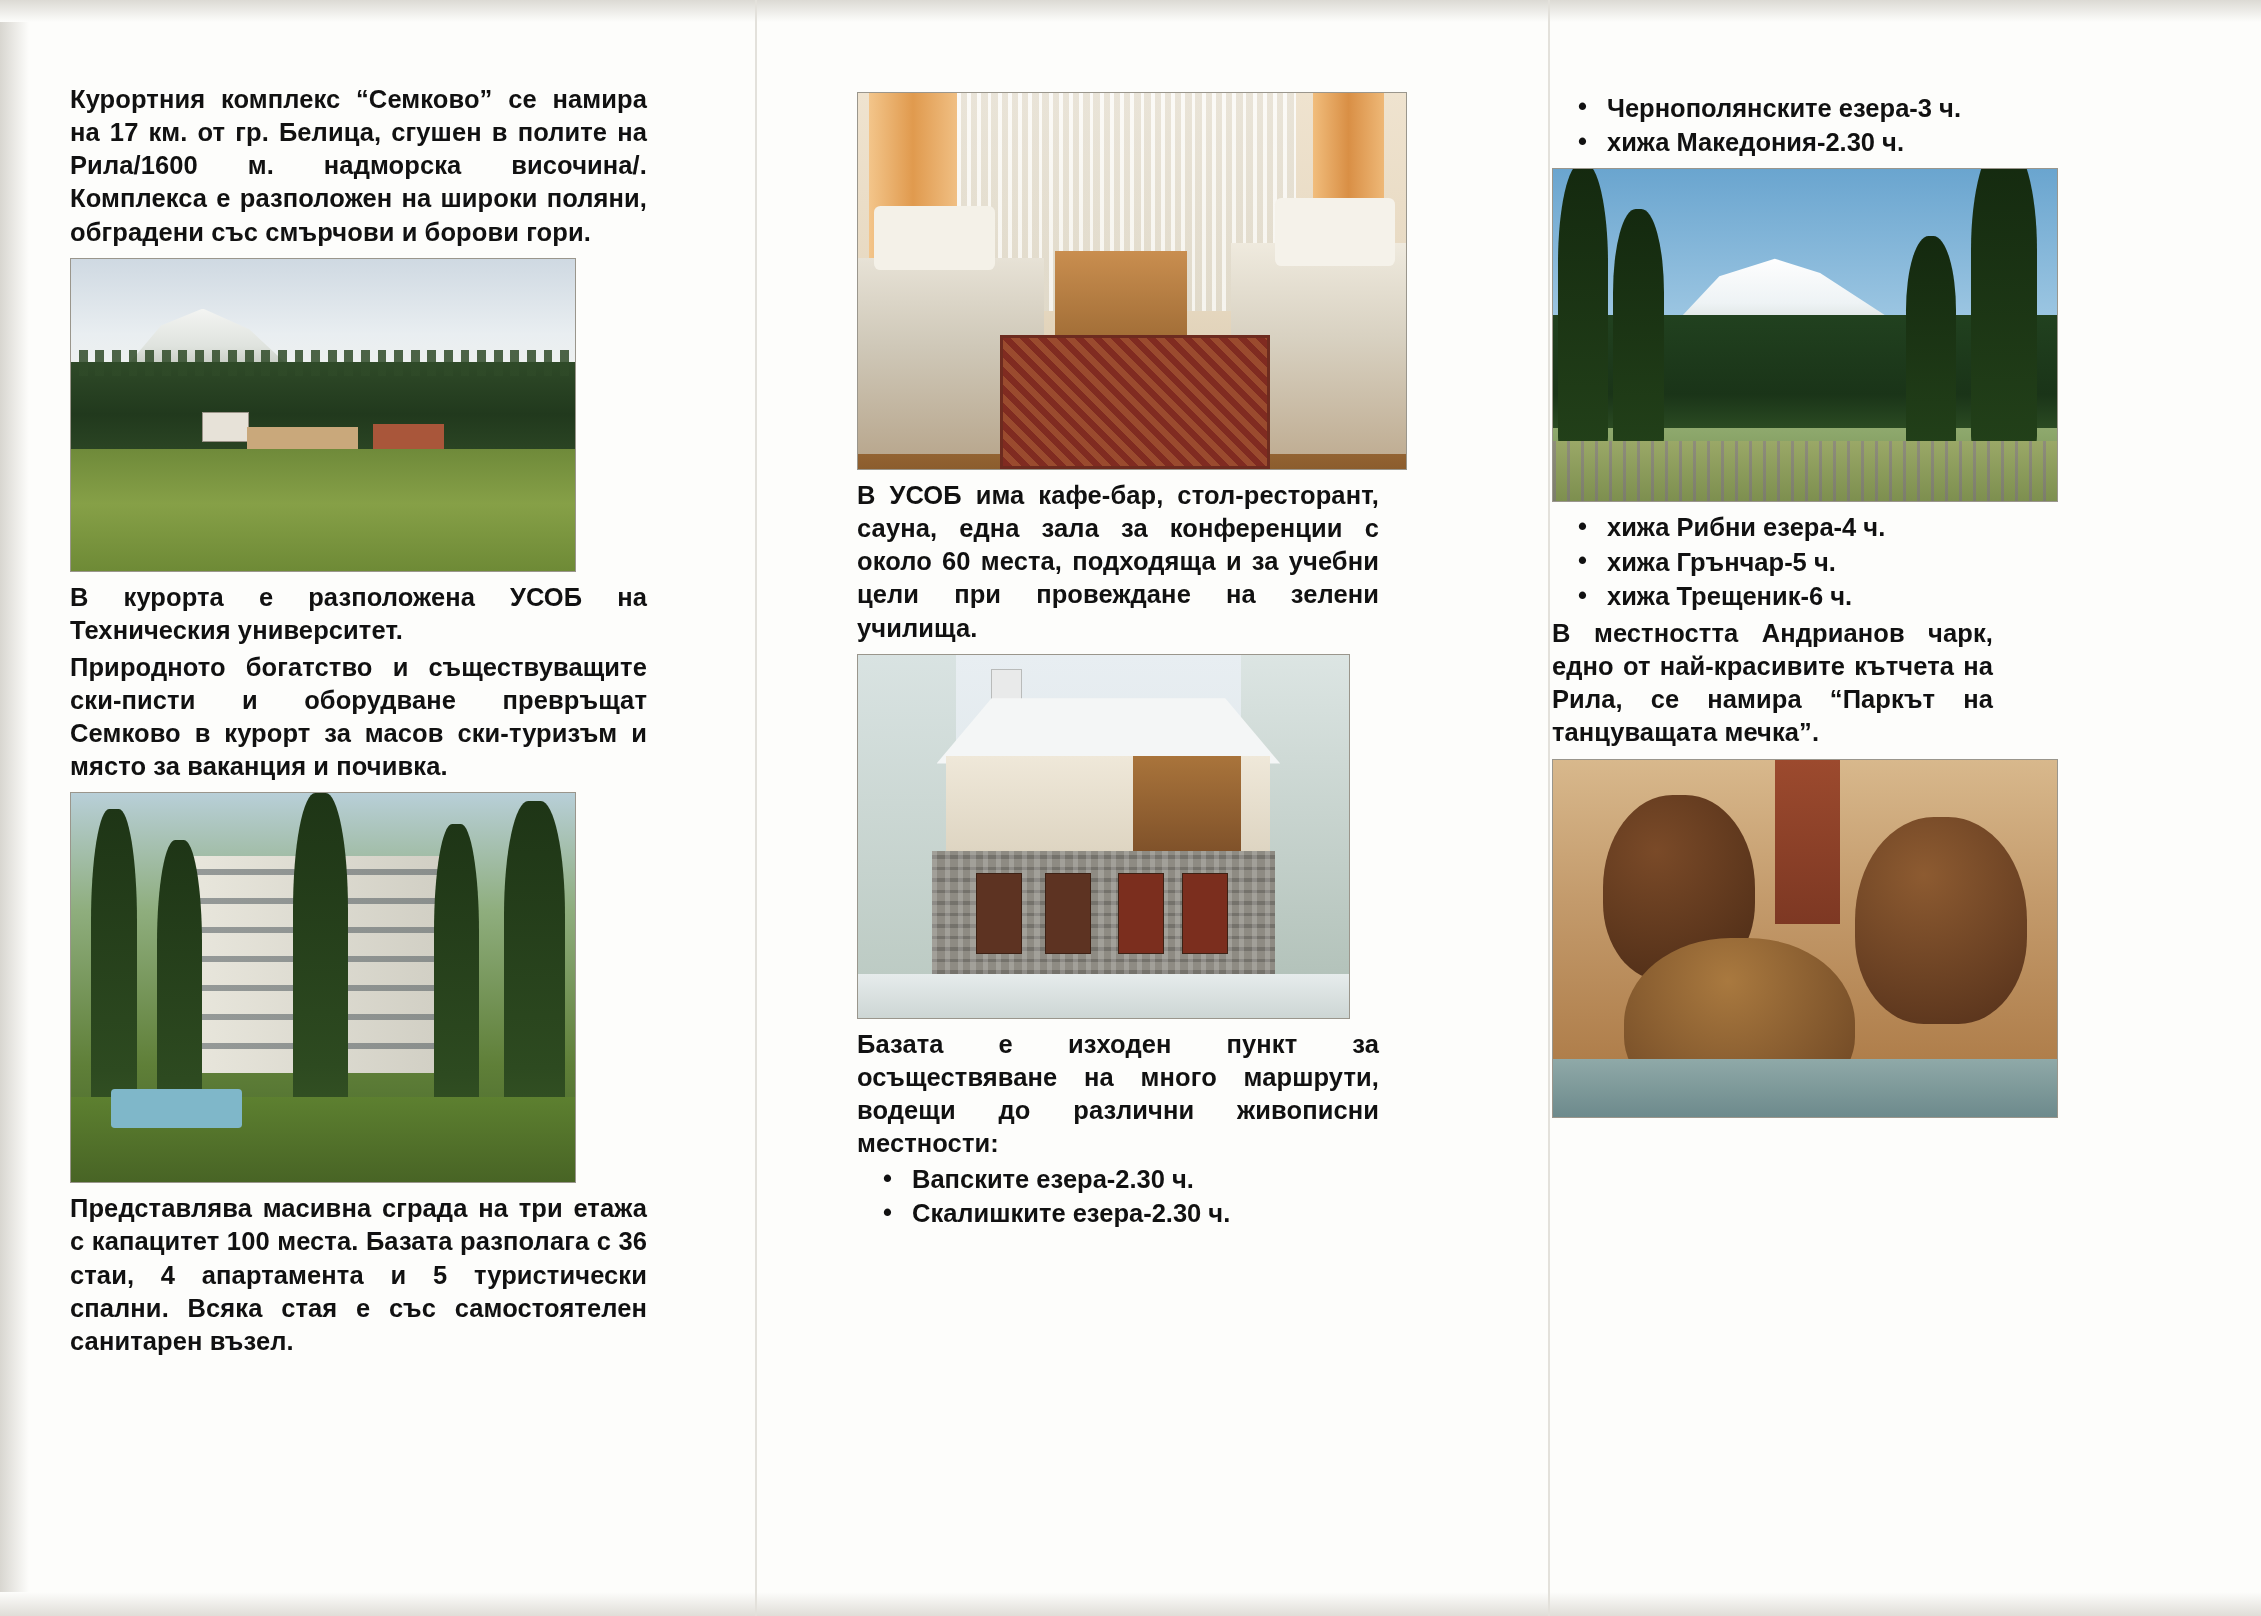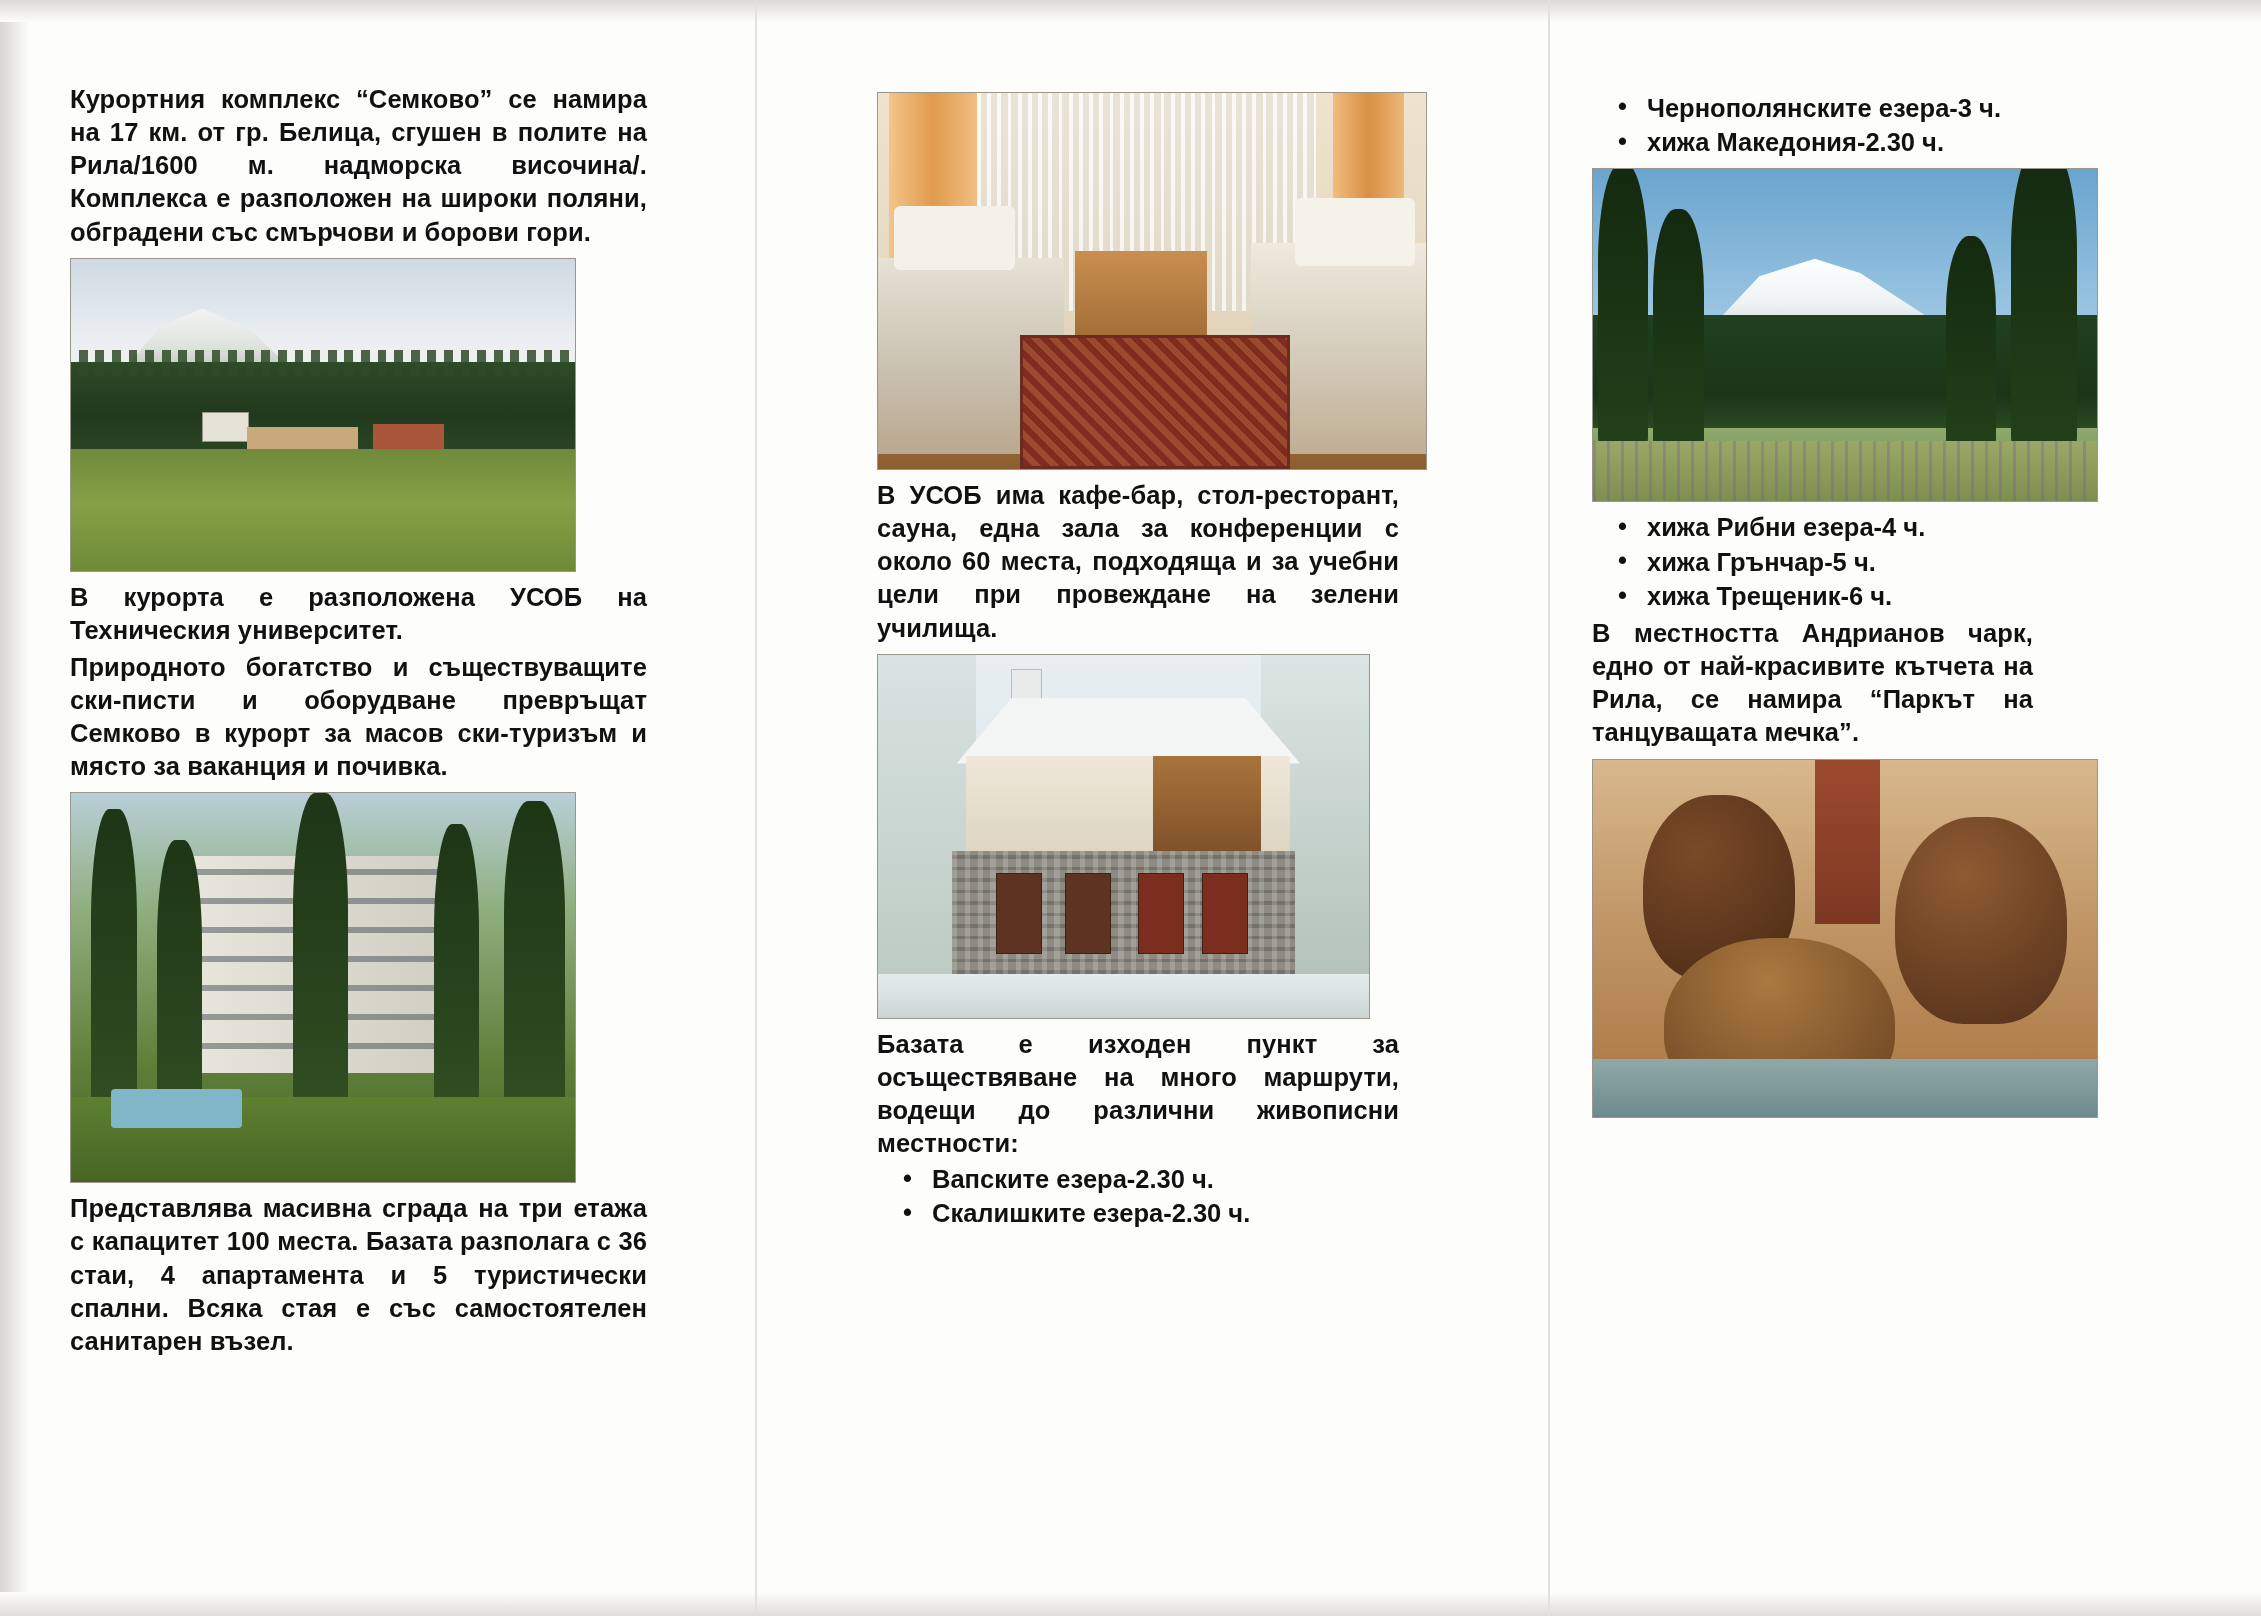--- a/index.html
+++ b/index.html
@@ -47,21 +47,20 @@
     width: 1.9px;
     background: #e3e1db;
   }
   .fold.one { left: 755px; }
   .fold.two { left: 1548px; }
 
   .columns {
     position: absolute;
     left: 0; top: 0; right: 0; bottom: 0;
     display: flex;
-    gap: 20px;
   }
   .col {
     position: relative;
     box-sizing: border-box;
   }
   .col.c1 { width: 755px; padding: 83px 108px 0 70px; }
   .col.c2 { width: 720px; padding: 83px 96px 0 102px; }
   .col.c3 { width: 588px; padding: 89px 70px 0 77px; }
 
   p.body {

